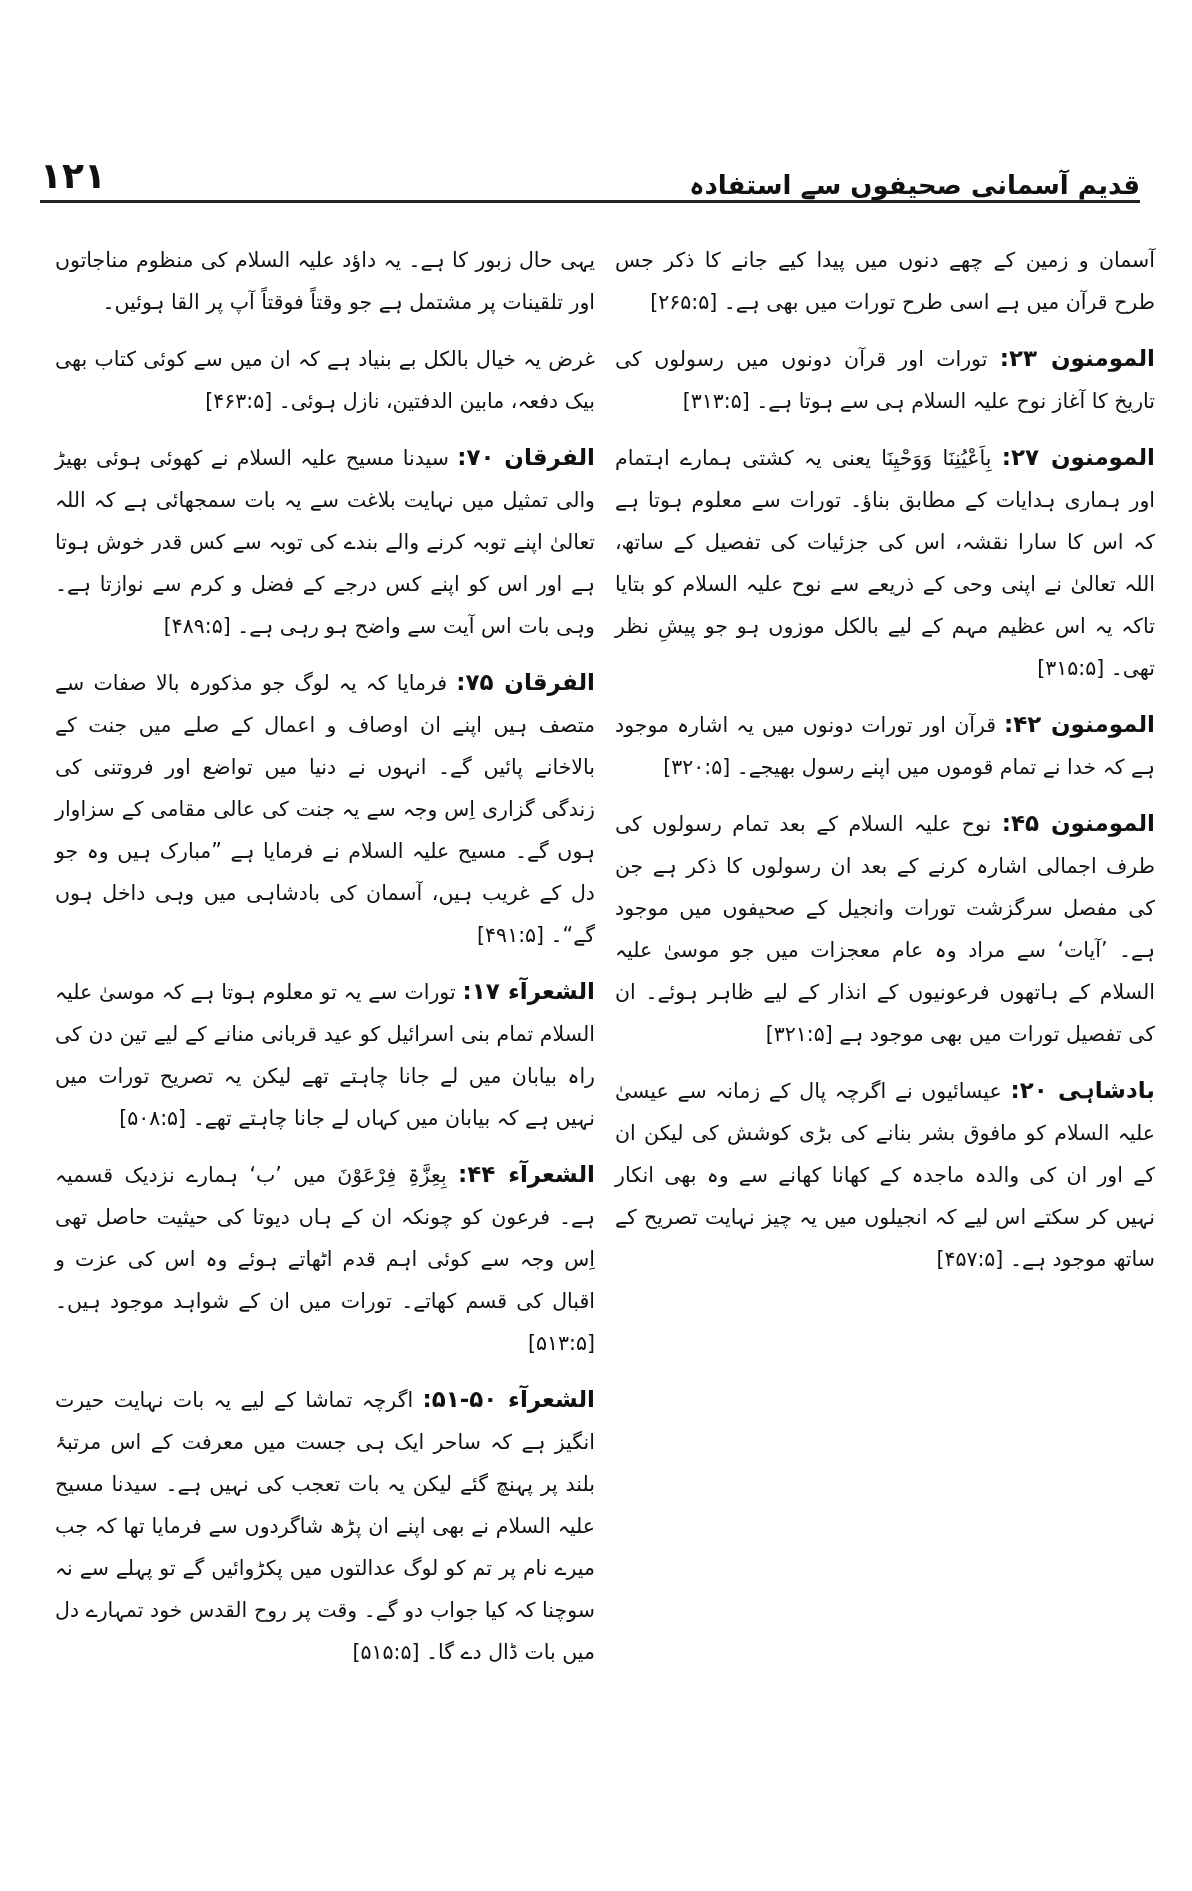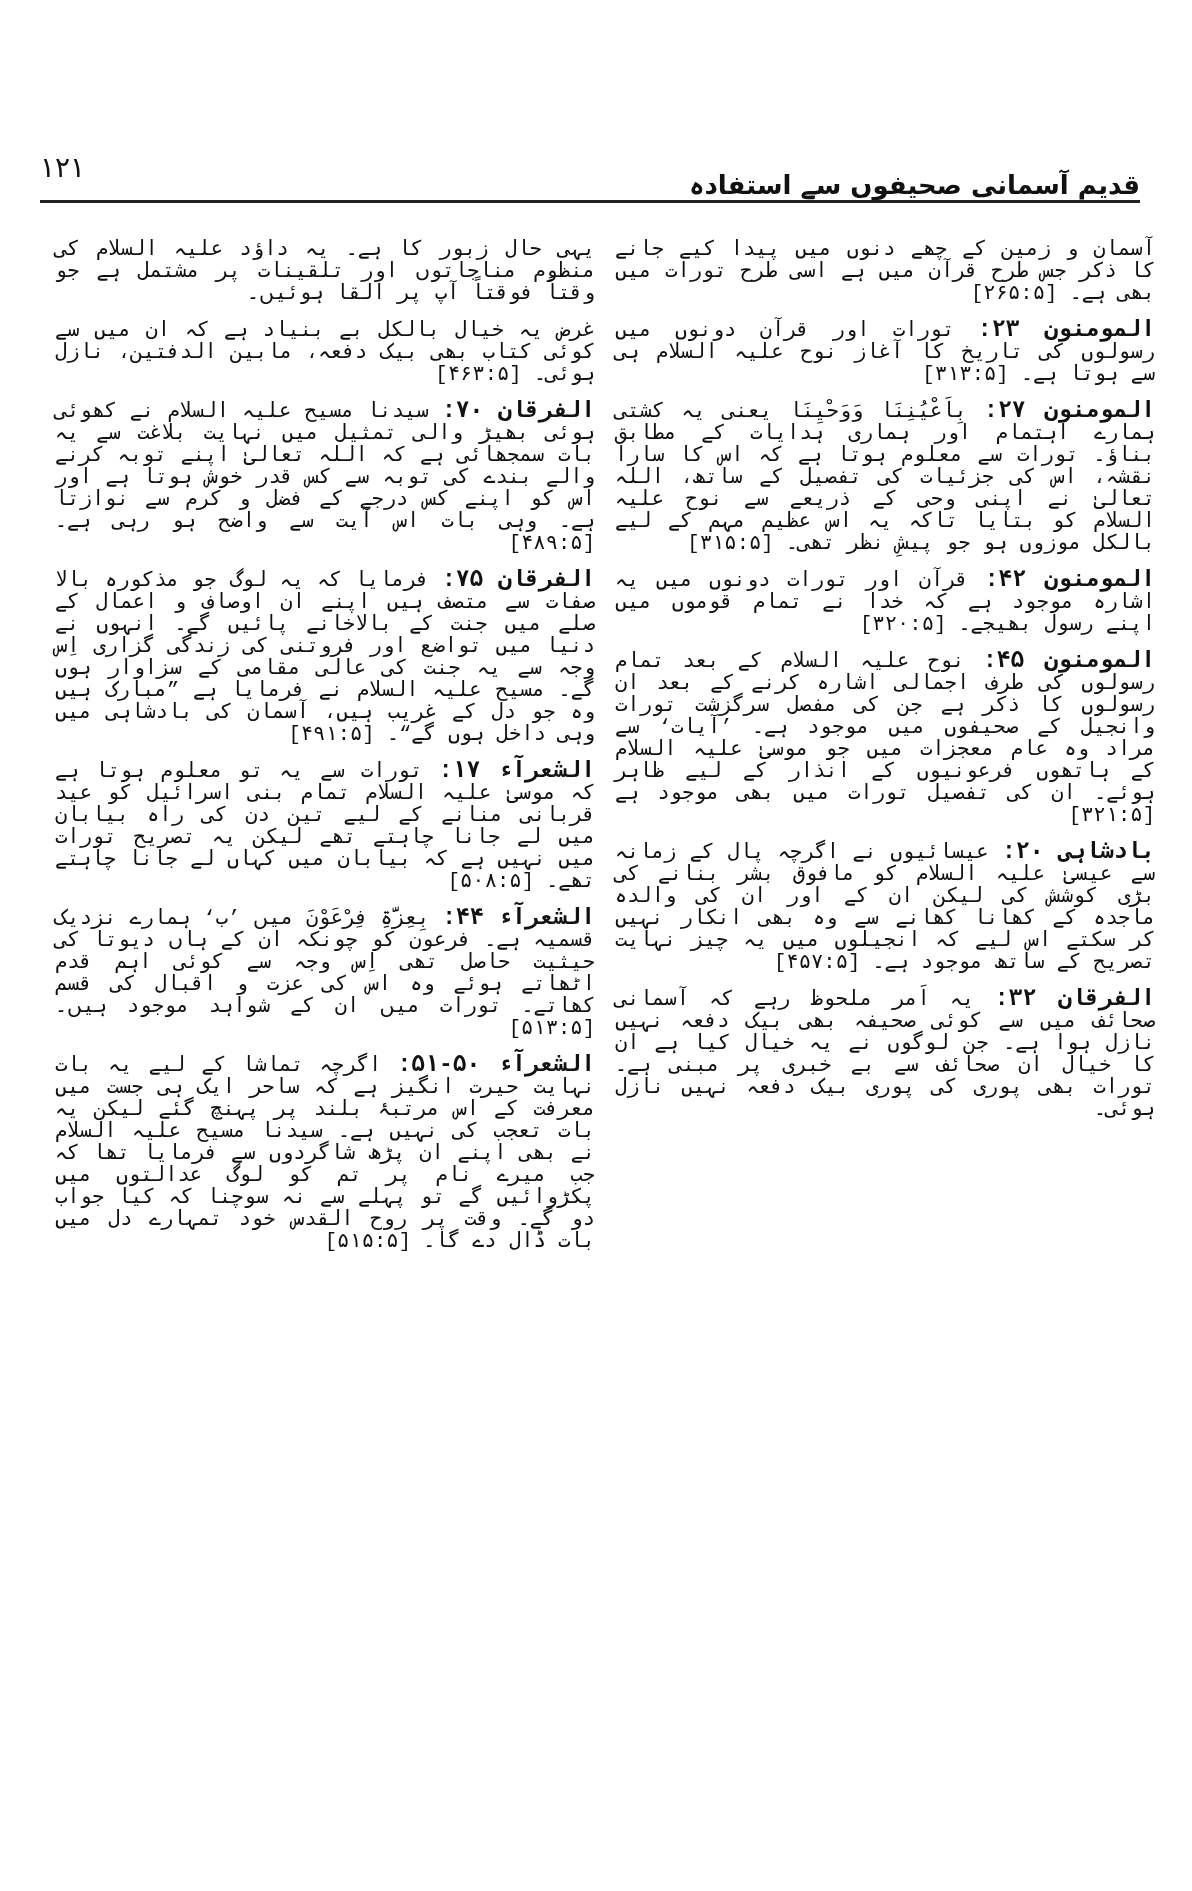--- a/index.html
+++ b/index.html
@@ -6,24 +6,24 @@
   body {
     width: 1192px; height: 1891px; position: relative; overflow: hidden;
     font-family: "DejaVu Sans", sans-serif; color: #111;
   }
   .header {
     position: absolute; left: 40px; top: 150px; width: 1100px; height: 50px;
     border-bottom: 3px solid #222; display: flex; justify-content: space-between; align-items: flex-end;
     direction: ltr;
   }
   .header .running-title { font-size: 26px; font-weight: bold; direction: rtl; }
-  .header .page-no { font-size: 28px; font-weight: normal; padding-bottom: 16px; }
+  .header .page-no { font-size: 36px; font-weight: bold; padding-bottom: 4px; }
   .column {
     position: absolute; top: 238px; width: 540px; direction: rtl; text-align: justify;
-    font-size: 20.5px; line-height: 22px; font-family: Liberation Mono, monospace;
+    font-size: 20.5px; line-height: 42px;
   }
   .col-right { left: 615px; }
   .col-left { left: 55px; }
   .para { margin: 0 0 14px 0; }
   .para .heading { font-weight: bold; font-size: 23px; }
   .para .ref { white-space: nowrap; }
 </style>
 </head>
 <body>
 
@@ -32,21 +32,20 @@
   <span class="running-title">قدیم آسمانی صحیفوں سے استفادہ</span>
 </div>
 
 <div class="column col-right">
   <p class="para"><span class="heading"></span> <span>آسمان و زمین کے چھے دنوں میں پیدا کیے جانے کا ذکر جس طرح قرآن میں ہے اسی طرح تورات میں بھی ہے۔</span> <span class="ref">[۲۶۵:۵]</span></p>
   <p class="para"><span class="heading">المومنون ۲۳:</span> <span>تورات اور قرآن دونوں میں رسولوں کی تاریخ کا آغاز نوح علیہ السلام ہی سے ہوتا ہے۔</span> <span class="ref">[۳۱۳:۵]</span></p>
   <p class="para"><span class="heading">المومنون ۲۷:</span> <span>بِاَعْیُنِنَا وَوَحْیِنَا یعنی یہ کشتی ہمارے اہتمام اور ہماری ہدایات کے مطابق بناؤ۔ تورات سے معلوم ہوتا ہے کہ اس کا سارا نقشہ، اس کی جزئیات کی تفصیل کے ساتھ، اللہ تعالیٰ نے اپنی وحی کے ذریعے سے نوح علیہ السلام کو بتایا تاکہ یہ اس عظیم مہم کے لیے بالکل موزوں ہو جو پیشِ نظر تھی۔</span> <span class="ref">[۳۱۵:۵]</span></p>
   <p class="para"><span class="heading">المومنون ۴۲:</span> <span>قرآن اور تورات دونوں میں یہ اشارہ موجود ہے کہ خدا نے تمام قوموں میں اپنے رسول بھیجے۔</span> <span class="ref">[۳۲۰:۵]</span></p>
   <p class="para"><span class="heading">المومنون ۴۵:</span> <span>نوح علیہ السلام کے بعد تمام رسولوں کی طرف اجمالی اشارہ کرنے کے بعد ان رسولوں کا ذکر ہے جن کی مفصل سرگزشت تورات وانجیل کے صحیفوں میں موجود ہے۔ ’آیات‘ سے مراد وہ عام معجزات میں جو موسیٰ علیہ السلام کے ہاتھوں فرعونیوں کے انذار کے لیے ظاہر ہوئے۔ ان کی تفصیل تورات میں بھی موجود ہے</span> <span class="ref">[۳۲۱:۵]</span></p>
   <p class="para"><span class="heading">بادشاہی ۲۰:</span> <span>عیسائیوں نے اگرچہ پال کے زمانہ سے عیسیٰ علیہ السلام کو مافوق بشر بنانے کی بڑی کوشش کی لیکن ان کے اور ان کی والدہ ماجدہ کے کھانا کھانے سے وہ بھی انکار نہیں کر سکتے اس لیے کہ انجیلوں میں یہ چیز نہایت تصریح کے ساتھ موجود ہے۔</span> <span class="ref">[۴۵۷:۵]</span></p>
-  <p class="para"><span class="heading">الفرقان ۳۲:</span> <span>یہ اَمر ملحوظ رہے کہ آسمانی صحائف میں سے کوئی صحیفہ بھی بیک دفعہ نہیں نازل ہوا ہے۔ جن لوگوں نے یہ خیال کیا ہے ان کا خیال ان صحائف سے بے خبری پر مبنی ہے۔ تورات بھی پوری کی پوری بیک دفعہ نہیں نازل ہوئی۔</span> <span class="ref"></span></p>
 </div>
 
 <div class="column col-left">
   <p class="para"><span class="heading"></span> <span>یہی حال زبور کا ہے۔ یہ داؤد علیہ السلام کی منظوم مناجاتوں اور تلقینات پر مشتمل ہے جو وقتاً فوقتاً آپ پر القا ہوئیں۔</span> <span class="ref"></span></p>
   <p class="para"><span class="heading"></span> <span>غرض یہ خیال بالکل بے بنیاد ہے کہ ان میں سے کوئی کتاب بھی بیک دفعہ، مابین الدفتین، نازل ہوئی۔</span> <span class="ref">[۴۶۳:۵]</span></p>
   <p class="para"><span class="heading">الفرقان ۷۰:</span> <span>سیدنا مسیح علیہ السلام نے کھوئی ہوئی بھیڑ والی تمثیل میں نہایت بلاغت سے یہ بات سمجھائی ہے کہ اللہ تعالیٰ اپنے توبہ کرنے والے بندے کی توبہ سے کس قدر خوش ہوتا ہے اور اس کو اپنے کس درجے کے فضل و کرم سے نوازتا ہے۔ وہی بات اس آیت سے واضح ہو رہی ہے۔</span> <span class="ref">[۴۸۹:۵]</span></p>
   <p class="para"><span class="heading">الفرقان ۷۵:</span> <span>فرمایا کہ یہ لوگ جو مذکورہ بالا صفات سے متصف ہیں اپنے ان اوصاف و اعمال کے صلے میں جنت کے بالاخانے پائیں گے۔ انہوں نے دنیا میں تواضع اور فروتنی کی زندگی گزاری اِس وجہ سے یہ جنت کی عالی مقامی کے سزاوار ہوں گے۔ مسیح علیہ السلام نے فرمایا ہے ”مبارک ہیں وہ جو دل کے غریب ہیں، آسمان کی بادشاہی میں وہی داخل ہوں گے“۔</span> <span class="ref">[۴۹۱:۵]</span></p>
   <p class="para"><span class="heading">الشعرآء ۱۷:</span> <span>تورات سے یہ تو معلوم ہوتا ہے کہ موسیٰ علیہ السلام تمام بنی اسرائیل کو عید قربانی منانے کے لیے تین دن کی راہ بیابان میں لے جانا چاہتے تھے لیکن یہ تصریح تورات میں نہیں ہے کہ بیابان میں کہاں لے جانا چاہتے تھے۔</span> <span class="ref">[۵۰۸:۵]</span></p>
   <p class="para"><span class="heading">الشعرآء ۴۴:</span> <span>بِعِزَّۃِ فِرْعَوْنَ میں ’ب‘ ہمارے نزدیک قسمیہ ہے۔ فرعون کو چونکہ ان کے ہاں دیوتا کی حیثیت حاصل تھی اِس وجہ سے کوئی اہم قدم اٹھاتے ہوئے وہ اس کی عزت و اقبال کی قسم کھاتے۔ تورات میں ان کے شواہد موجود ہیں۔</span> <span class="ref">[۵۱۳:۵]</span></p>
   <p class="para"><span class="heading">الشعرآء ۵۰-۵۱:</span> <span>اگرچہ تماشا کے لیے یہ بات نہایت حیرت انگیز ہے کہ ساحر ایک ہی جست میں معرفت کے اس مرتبۂ بلند پر پہنچ گئے لیکن یہ بات تعجب کی نہیں ہے۔ سیدنا مسیح علیہ السلام نے بھی اپنے ان پڑھ شاگردوں سے فرمایا تھا کہ جب میرے نام پر تم کو لوگ عدالتوں میں پکڑوائیں گے تو پہلے سے نہ سوچنا کہ کیا جواب دو گے۔ وقت پر روح القدس خود تمہارے دل میں بات ڈال دے گا۔</span> <span class="ref">[۵۱۵:۵]</span></p>

